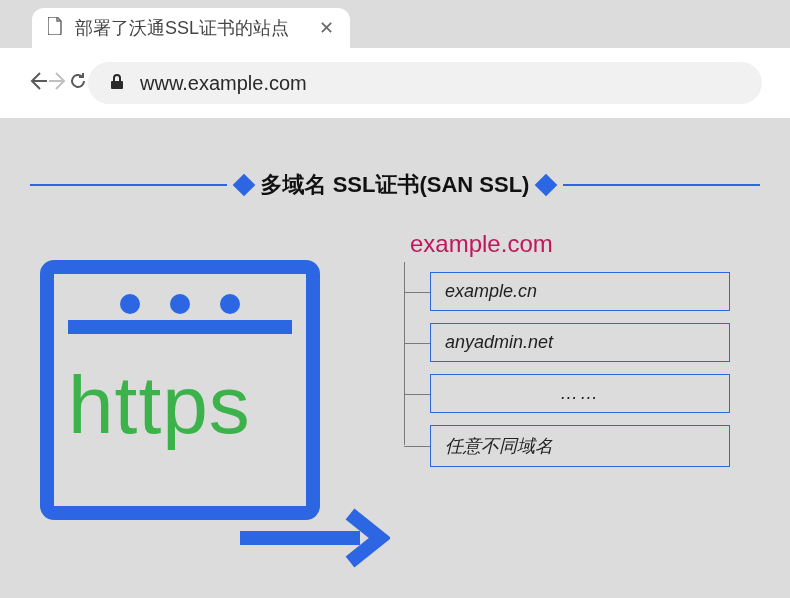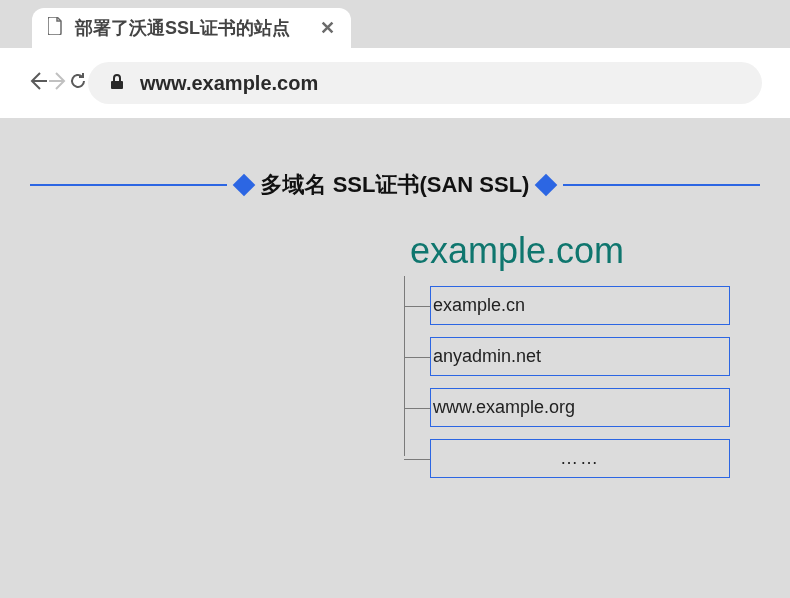--- a/index.html
+++ b/index.html
@@ -11,21 +11,20 @@
     overflow: hidden;
     position: relative;
   }
 
   
   .browser {
     position: absolute;
     left: 0; right: 0; top: 0;
     background: #f0abfc;
     height: 118px;
-    font-weight: bold;
   }
   .tab-strip {
     height: 48px;
     background: #dcdcdc;
     display: flex;
     align-items: flex-end;
     padding-left: 32px;
   }
   .tab {
     background: #fff;
@@ -144,22 +143,22 @@
     left: 200px; top: 248px;
   }
 
   
   .tree {
     position: absolute;
     left: 360px; top: 0px;
     width: 360px;
   }
   .root {
-    font-size: 36px;
-    color: #0f766e;
+    font-size: 24px;
+    color: #be185d;
     font-family: Arial, sans-serif;
     margin-bottom: 14px;
     margin-left: 20px;
   }
   .children {
     position: relative;
     padding-left: 40px;
   }
   .vline {
     position: absolute;
@@ -172,25 +171,26 @@
     margin-bottom: 12px;
   }
   .hline {
     position: absolute;
     left: -26px; top: 50%;
     width: 26px; height: 1px;
     background: #7a7a7a;
   }
   .box {
     border: 1.5px solid #2c66e3;
-    padding: 8px 2px;
+    padding: 8px 14px;
     font-size: 18px;
     color: #222;
     background: transparent;
     width: 300px;
+    font-style: italic;
   }
   .box.center { text-align: center; letter-spacing: 2px; }
 </style>
 </head>
 <body>
 
 <div class="browser">
   <div class="tab-strip">
     <div class="tab">
       <span class="doc-icon">
@@ -235,39 +235,55 @@
 <div class="title-row">
   <div class="rule"></div>
   <div class="diamond"></div>
   <div class="title-text">多域名 SSL证书(SAN SSL)</div>
   <div class="diamond"></div>
   <div class="rule"></div>
 </div>
 
 <div class="diagram">
 
+  <div class="win">
+    <div class="win-frame">
+      <div class="win-titlebar">
+        <div class="dot"></div>
+        <div class="dot"></div>
+        <div class="dot"></div>
+      </div>
+    </div>
+    <div class="https-text">https</div>
+    <div class="arrow">
+      <svg width="150" height="60" viewBox="0 0 150 60">
+        <line x1="0" y1="30" x2="120" y2="30" stroke="#2c66e3" stroke-width="14"></line>
+        <path d="M110 6 L140 30 L110 54" fill="none" stroke="#2c66e3" stroke-width="14" stroke-linecap="butt"></path>
+      </svg>
+    </div>
+  </div>
 
   <div class="tree">
     <div class="root">example.com</div>
     <div class="children">
       <div class="vline"></div>
 
       <div class="item">
         <div class="hline"></div>
         <div class="box">example.cn</div>
       </div>
       <div class="item">
         <div class="hline"></div>
         <div class="box">anyadmin.net</div>
       </div>
       <div class="item">
         <div class="hline"></div>
-        <div class="box">www.example.org</div>
-      </div>
-      <div class="item">
-        <div class="hline"></div>
         <div class="box center">……</div>
       </div>
+      <div class="item">
+        <div class="hline"></div>
+        <div class="box">任意不同域名</div>
+      </div>
 
     </div>
   </div>
 
 </div>
 
 </body></html>

